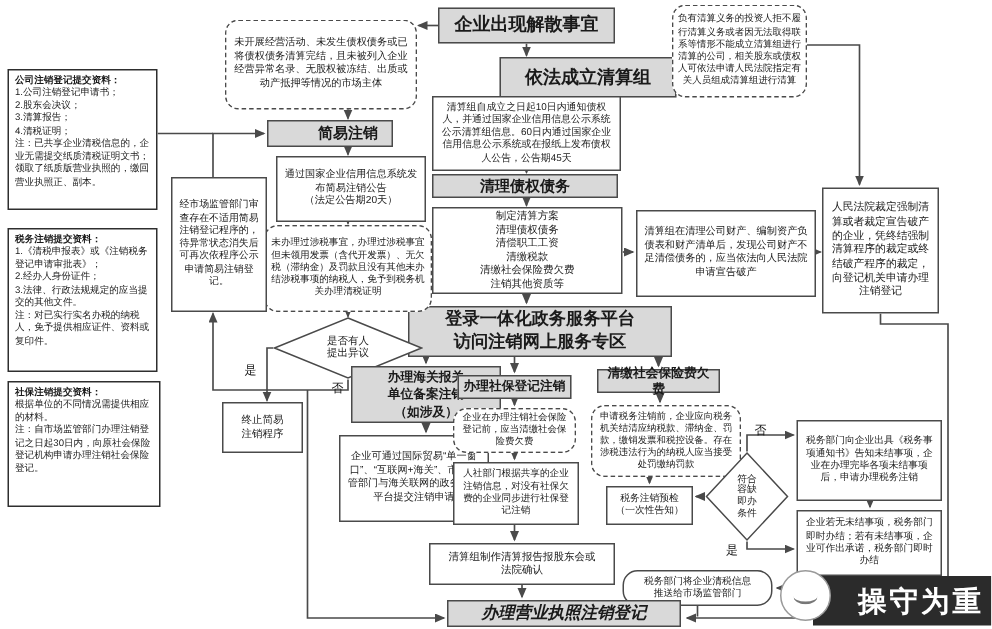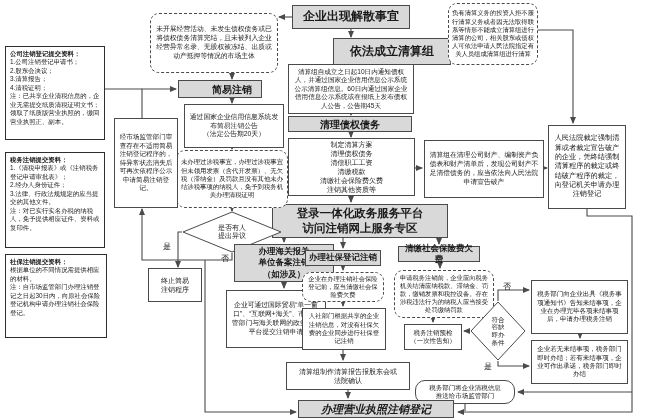--- a/index.html
+++ b/index.html
@@ -143,17 +143,23 @@
 即办
 条件</div></div>
       <div class="node box" style="left: 531px; top: 280px; width: 97px; height: 54px; font-size: 6.5px;">税务部门向企业出具《税务事项通知书》告知未结事项，企业在办理完毕各项未结事项后，申请办理税务注销</div>
       <div class="node box" style="left: 531px; top: 340px; width: 97px; height: 44px; font-size: 6.5px;">企业若无未结事项，税务部门即时办结；若有未结事项，企业可作出承诺，税务部门即时办结</div>
       <div class="node rounded" style="left: 415px; top: 380px; width: 100px; height: 24px; font-size: 6.5px;">税务部门将企业清税信息
 推送给市场监管部门</div>
       <div class="node box" style="left: 286px; top: 362px; width: 124px; height: 28px; font-size: 7px;">清算组制作清算报告报股东会或
 法院确认</div>
       <div class="node gray" style="left: 298px; top: 400px; width: 156px; height: 18px; font-size: 11px; font-style: italic;">办理营业执照注销登记</div>
     </div>
+  <div class="wm">
+    <div class="bar">
+      <span>操守为重</span>
+    </div>
+    <div class="seal"></div>
+  </div>
 <div class="edge-label" style="left: 163px; top: 241px;">是</div>
     <div class="edge-label" style="left: 221px; top: 253px;">否</div>
     <div class="edge-label" style="left: 503px; top: 281px;">否</div>
     <div class="edge-label" style="left: 484px; top: 361px;">是</div>
   </div>
 
 </body></html>

